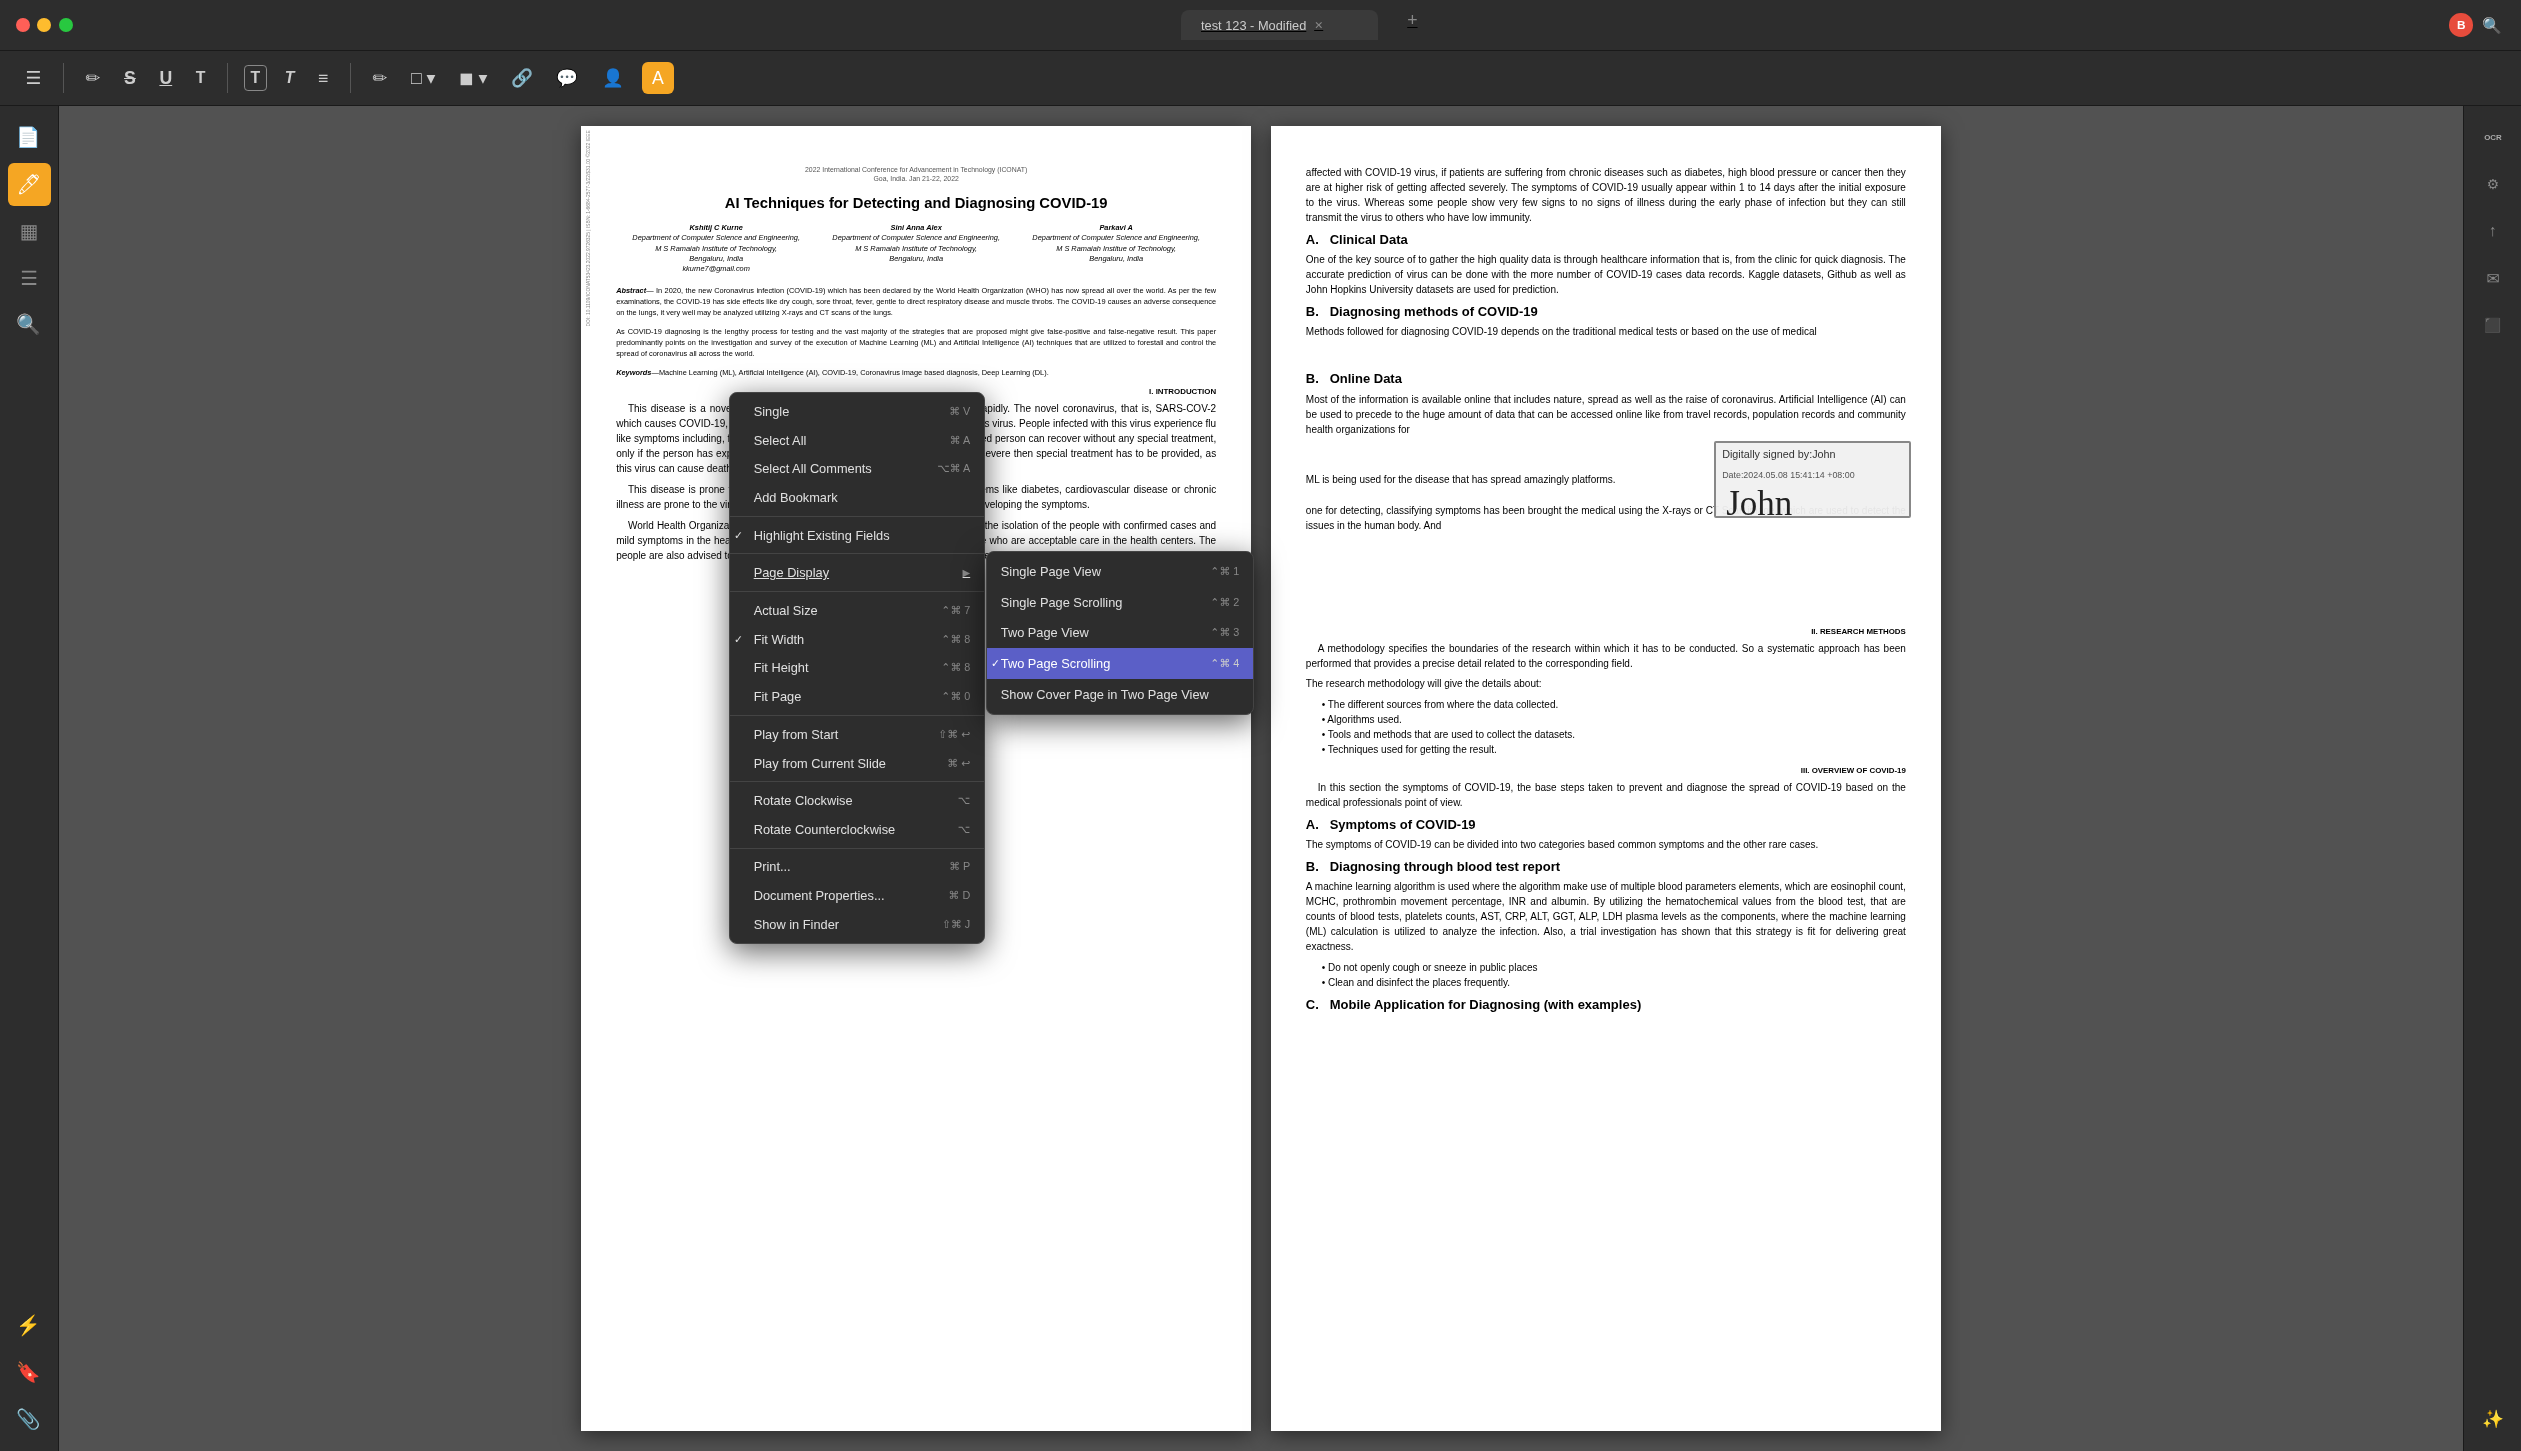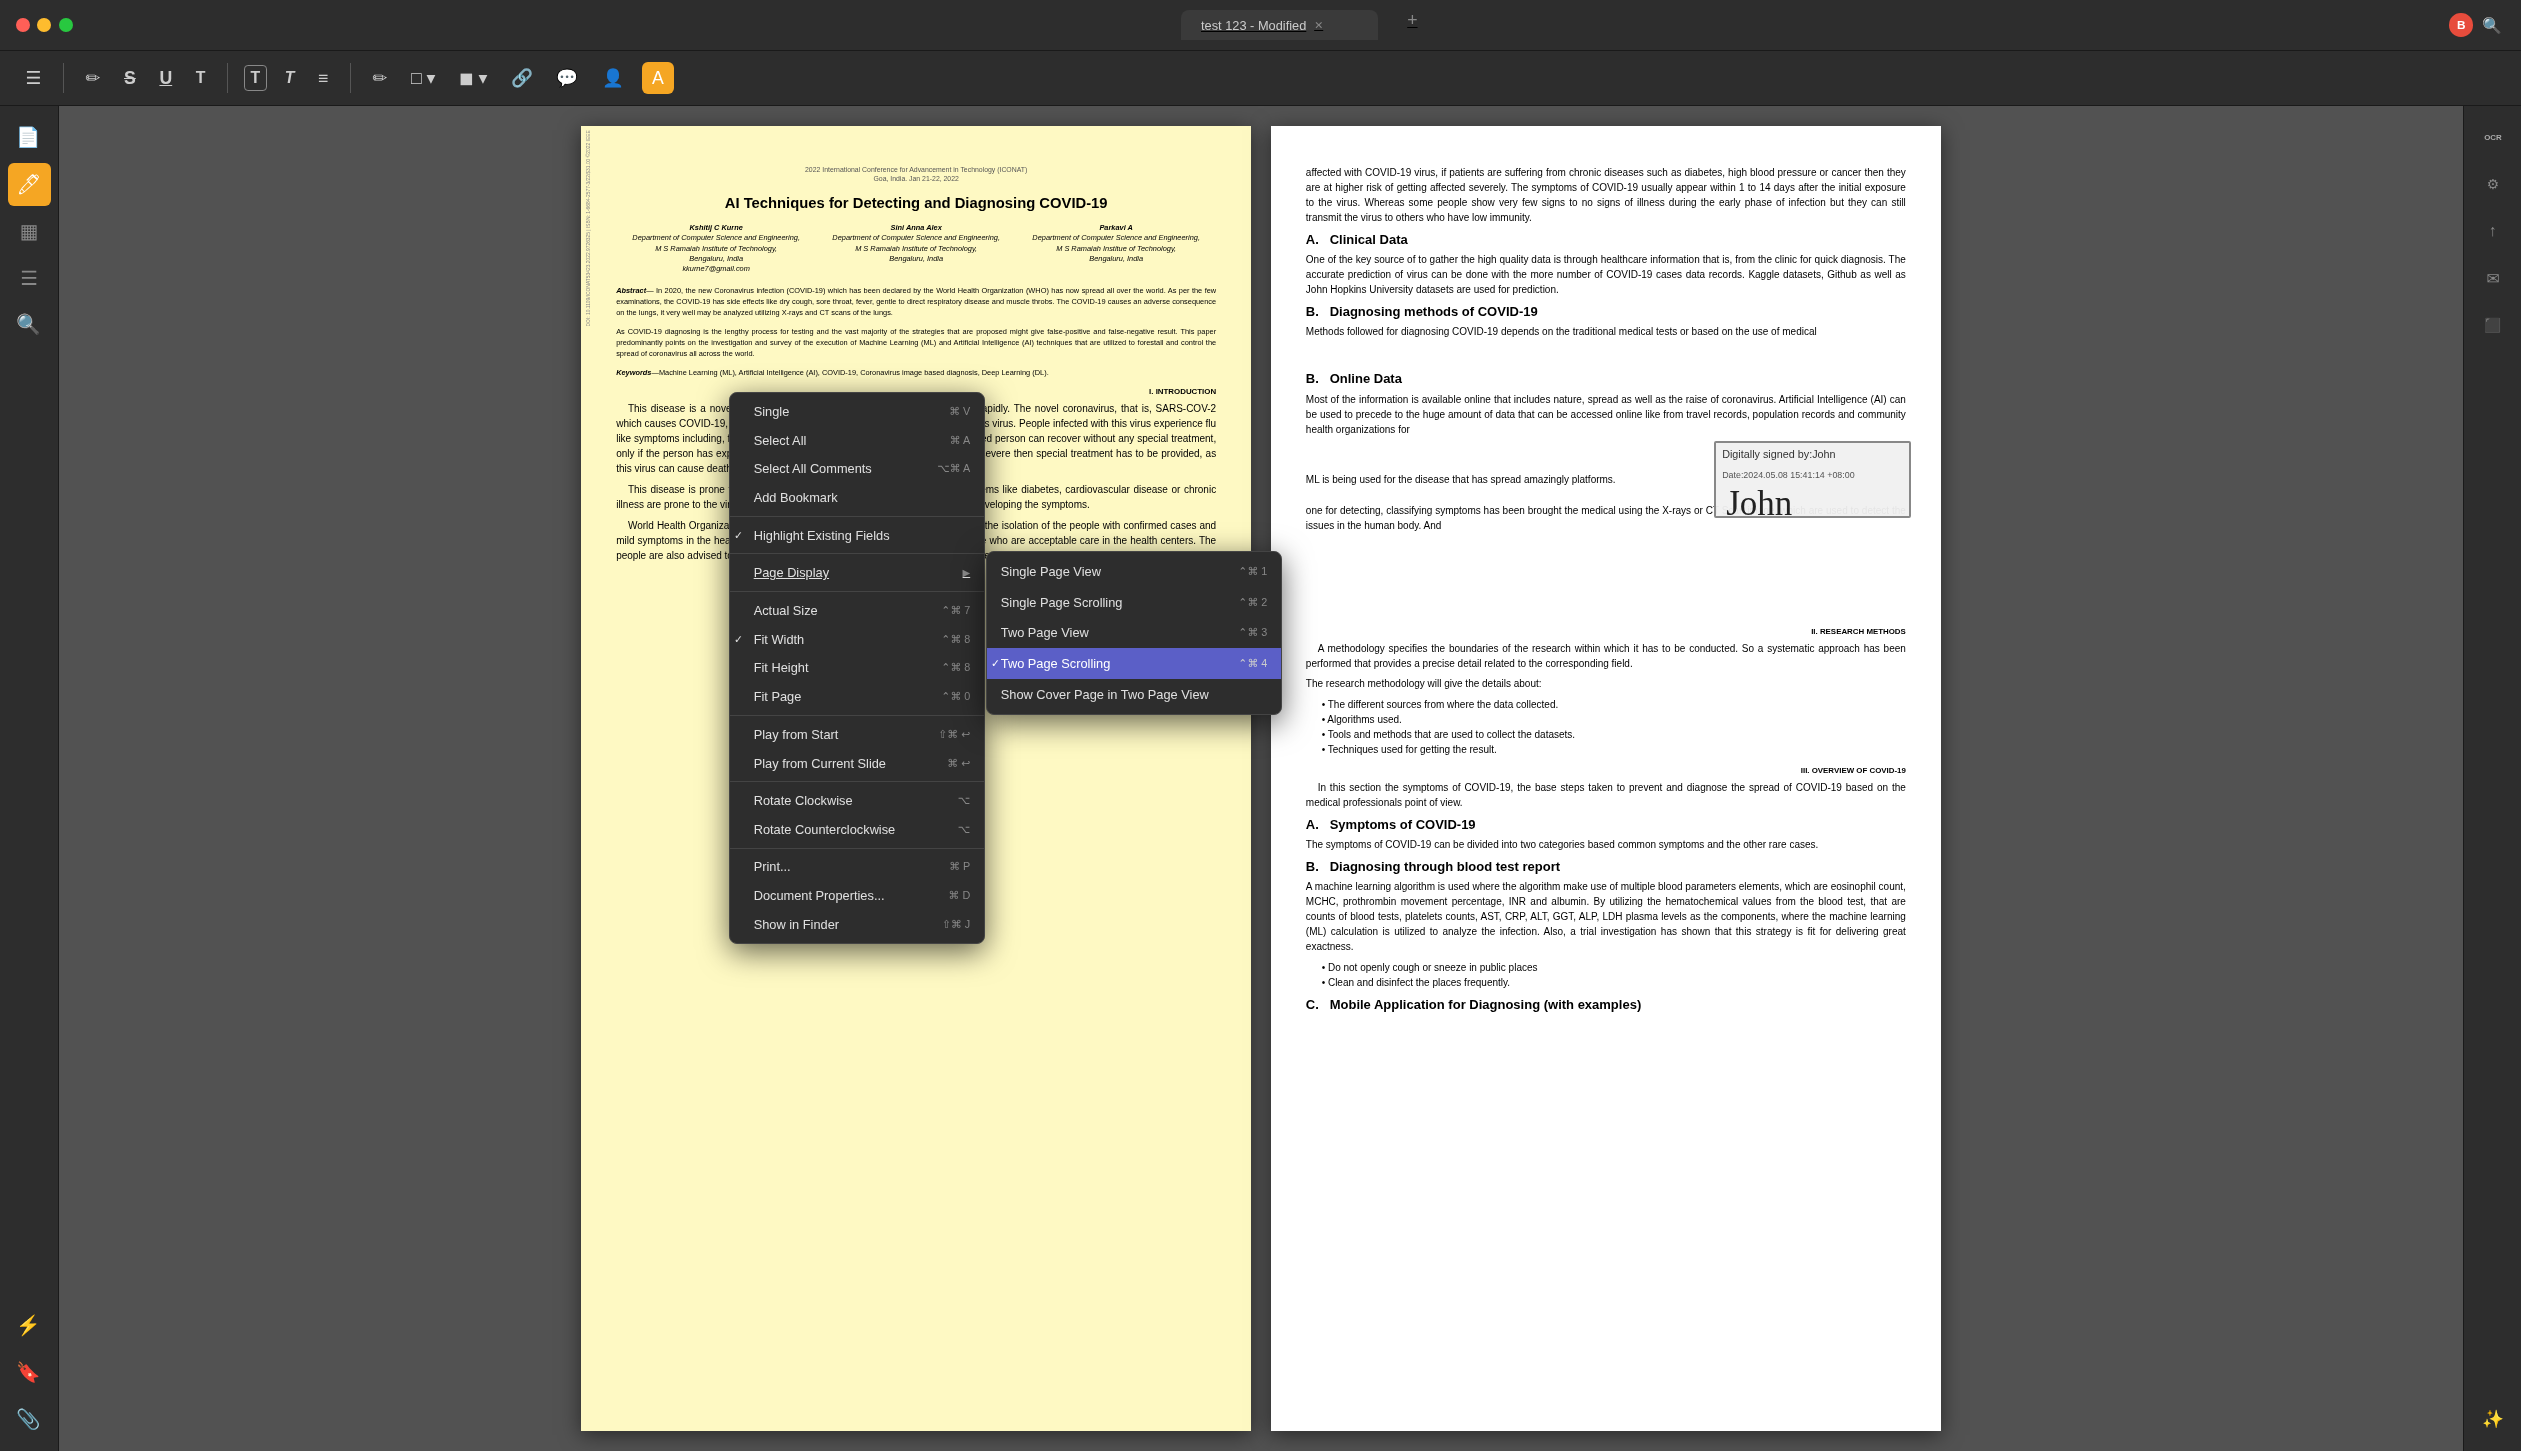--- a/index.html
+++ b/index.html
@@ -180,21 +180,21 @@
       right: 0;
       bottom: 0;
       display: flex;
       gap: 19.7px;
       padding: 19.7px;
       justify-content: center;
       background: #525252;
     }
 
     .pdf-page {
-      background: #fef9c3;
+      background: #ffffff;
       width: 670px;
       min-height: 887px;
       box-shadow: 0 3.9px 19.7px rgba(0,0,0,0.5);
       padding: 39px 35px;
       font-size: 8.4px;
       line-height: 1.4;
       color: #000;
       position: relative;
       overflow: hidden;
     }
@@ -315,21 +315,21 @@
     .menu-submenu-arrow {
       color: #888;
       font-size: 9.9px;
     }
 
     
     .submenu {
       position: absolute;
       left: 256px;
       top: 158px;
-      width: 296px;
+      width: 268px;
       background: #2d2d2d;
       border-radius: 7.9px;
       box-shadow: 0 7.9px 29.6px rgba(0,0,0,0.6);
       padding: 3.9px 0;
       z-index: 101;
       border: 1px solid #444;
     }
     .submenu-item {
       display: flex;
       align-items: center;

